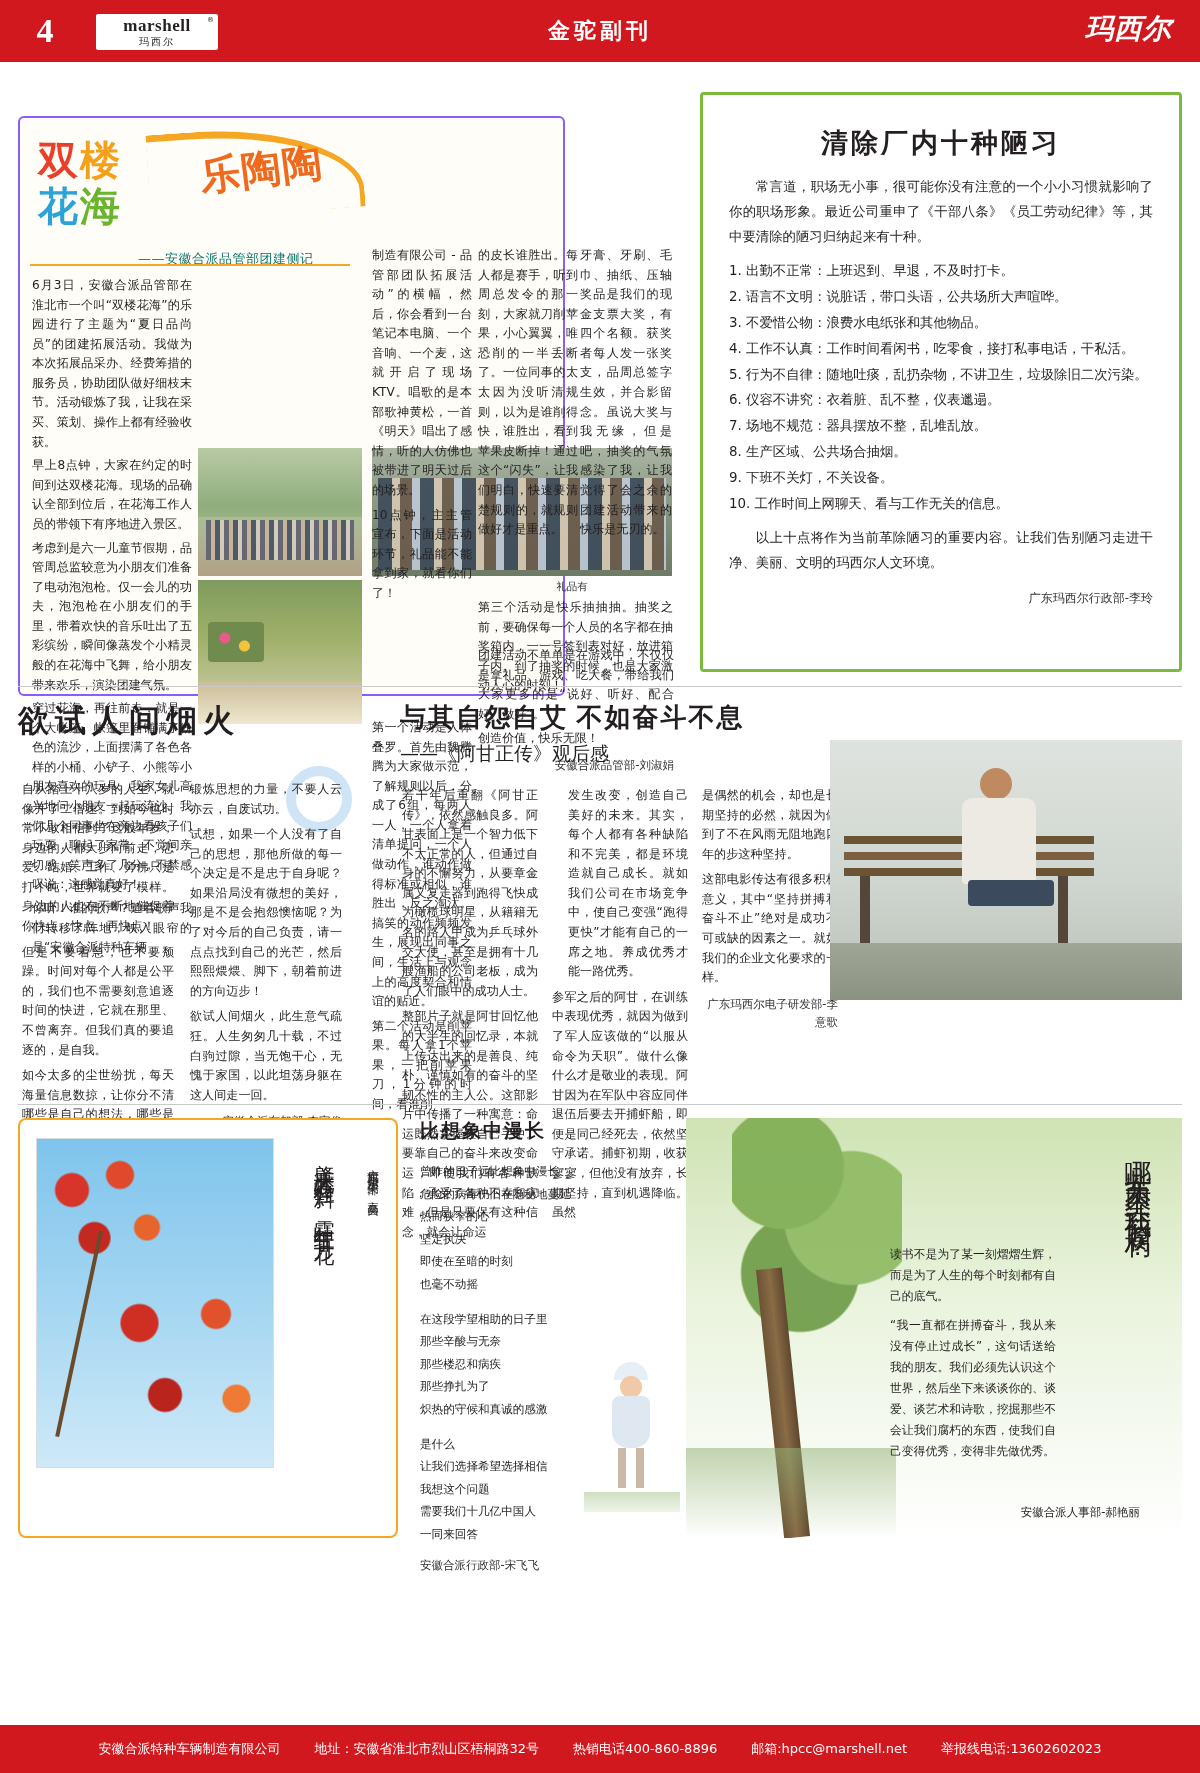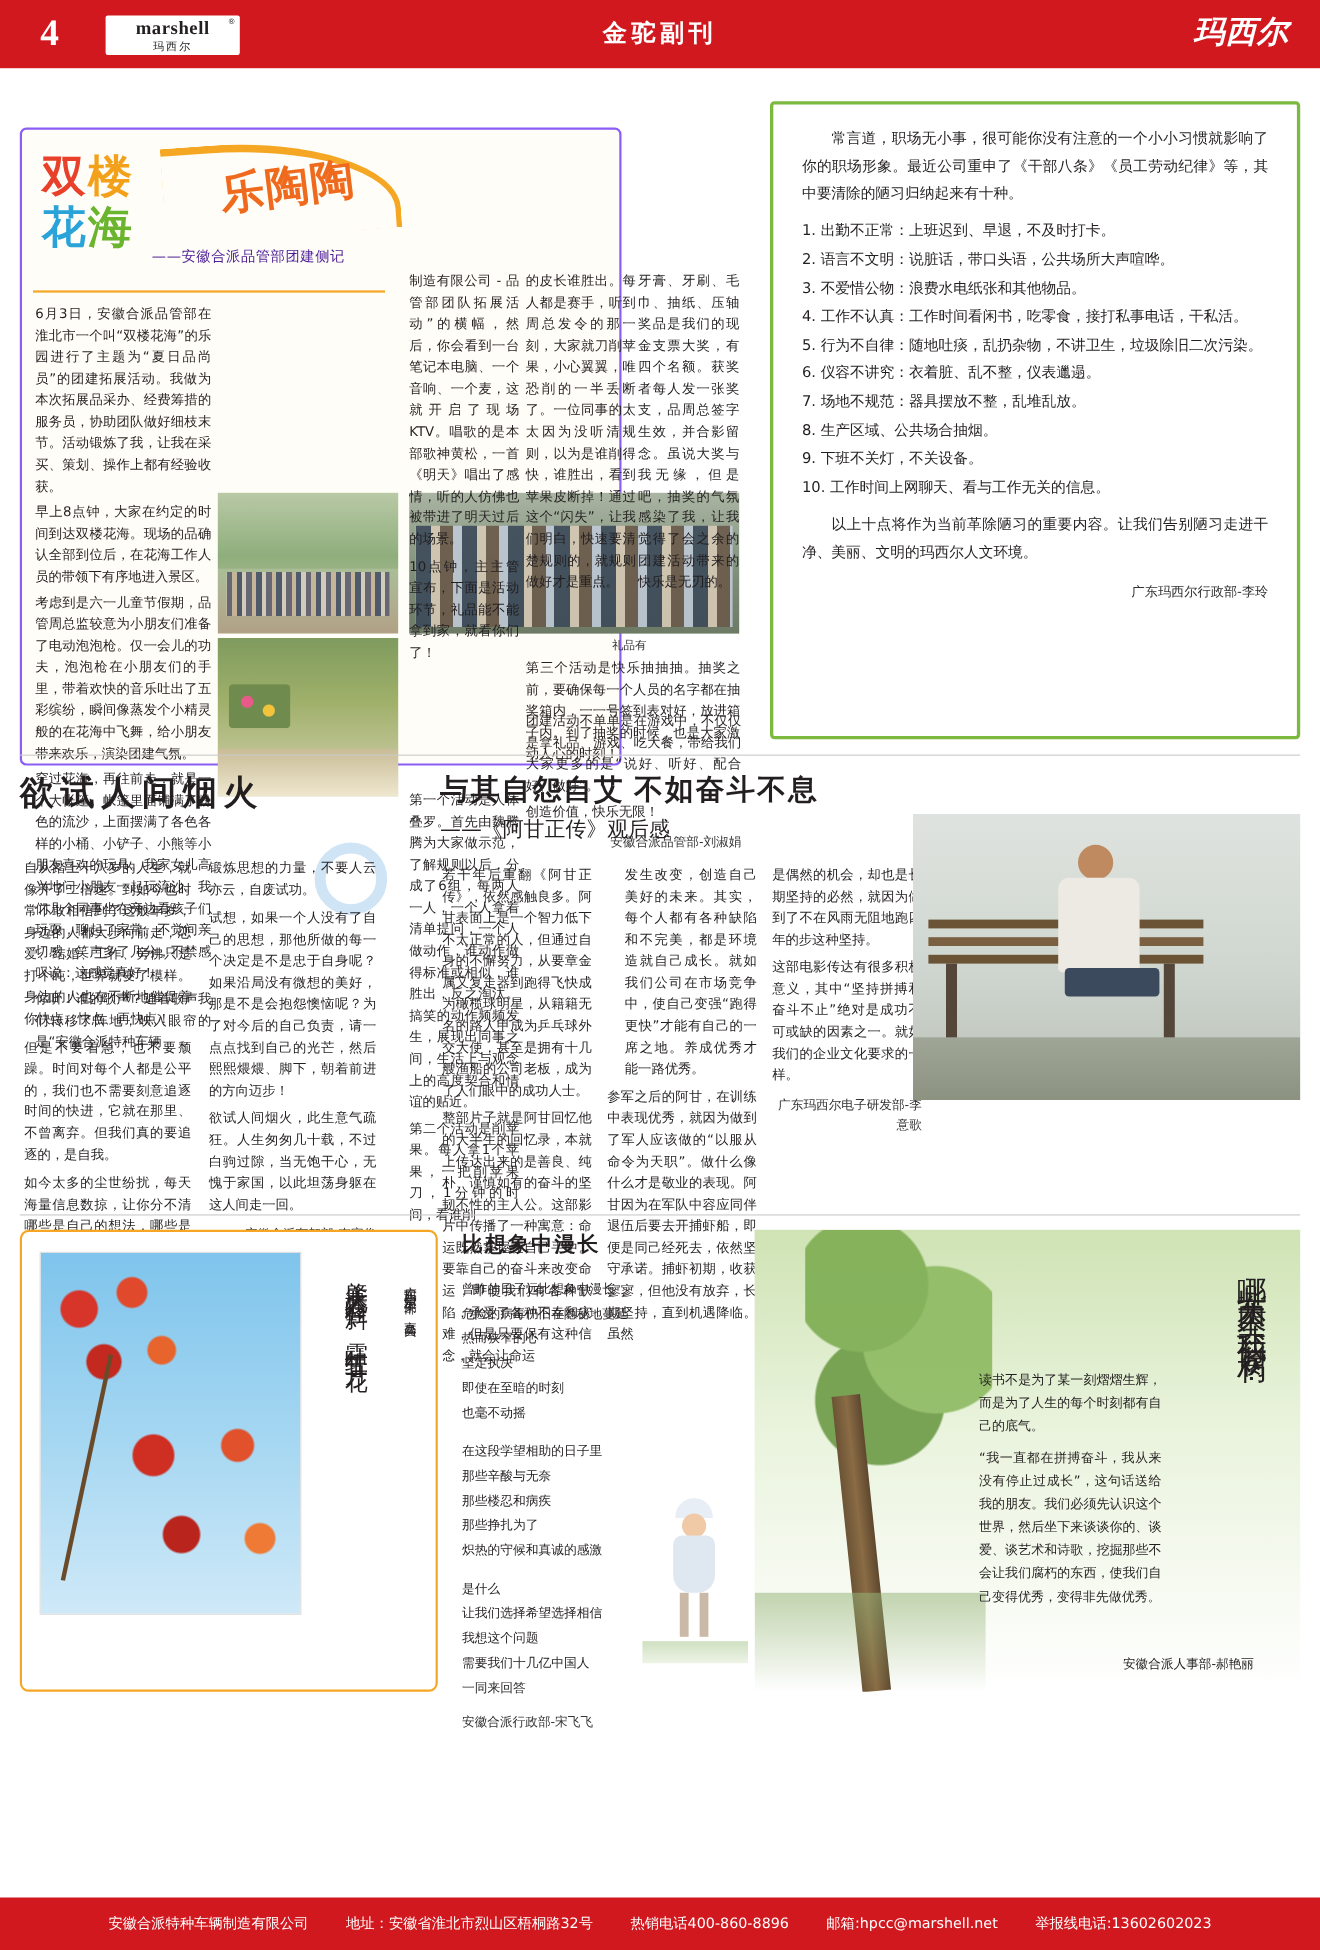--- a/index.html
+++ b/index.html
@@ -76,21 +76,21 @@
     font-size:40px; font-weight:bold; color:#f06a1e; letter-spacing:1px;
     font-family:"Liberation Serif",serif;
     transform:rotate(-7deg);
   }
   .swoosh {
     position:absolute; left:120px; top:4px; width:215px; height:86px;
     border-top:7px solid #f5a623; border-right:5px solid #f5a623;
     border-radius:0 80% 0 0; transform:rotate(-4deg);
   }
   .t-sub {
-    position:absolute; left:110px; top:100px; font-size:13px; color:#4c1d95; letter-spacing:.5px;
+    position:absolute; left:110px; top:126px; font-size:13px; color:#0f766e; letter-spacing:.5px;
   }
   .art1-rule { position:absolute; left:10px; top:146px; width:320px; height:2px; background:#f5a623; }
 
   .art1-c1 { position:absolute; left:12px; top:158px; width:160px; }
   .art1-c1 p { margin:0 0 4px 0; }
   .art1-c2 { position:absolute; left:352px; top:128px; width:100px; }
   .art1-c3 { position:absolute; left:458px; top:128px; width:100px; }
   .art1-c4 { position:absolute; left:560px; top:128px; width:92px; }
 
   .photo { position:absolute; background:#cfd8cf; overflow:hidden; }
@@ -229,20 +229,21 @@
     <p style="margin:0 0 5px 0;">牙膏、牙刷、毛巾、抽纸、压轴奖品是我们的现金支票大奖，有四个名额。获奖者每人发一张奖支，品周总签字生效，并合影留念。虽说大奖与我无缘，但是吧，抽奖的气氛感染了我，让我觉得了会之余的团建活动带来的快乐是无刃的。</p>
   </div>
   <div class="col-body" style="position:absolute;left:458px;top:528px;width:196px;">
     <p style="margin:0 0 5px 0;">团建活动不单单是在游戏中，不仅仅是拿礼品、游戏、吃大餐，带给我们大家更多的是“说好、听好、配合好、做好”。</p>
     <p style="margin:0 0 5px 0;">创造价值，快乐无限！</p>
     <div class="sig">安徽合派品管部-刘淑娟</div>
   </div>
 </div>
 
 <div class="art2">
+  <h2>清除厂内十种陋习</h2>
   <p class="lead">常言道，职场无小事，很可能你没有注意的一个小小习惯就影响了你的职场形象。最近公司重申了《干部八条》《员工劳动纪律》等，其中要清除的陋习归纳起来有十种。</p>
   <ol>
     <li>1. 出勤不正常：上班迟到、早退，不及时打卡。</li>
     <li>2. 语言不文明：说脏话，带口头语，公共场所大声喧哗。</li>
     <li>3. 不爱惜公物：浪费水电纸张和其他物品。</li>
     <li>4. 工作不认真：工作时间看闲书，吃零食，接打私事电话，干私活。</li>
     <li>5. 行为不自律：随地吐痰，乱扔杂物，不讲卫生，垃圾除旧二次污染。</li>
     <li>6. 仪容不讲究：衣着脏、乱不整，仪表邋遢。</li>
     <li>7. 场地不规范：器具摆放不整，乱堆乱放。</li>
     <li>8. 生产区域、公共场合抽烟。</li>

